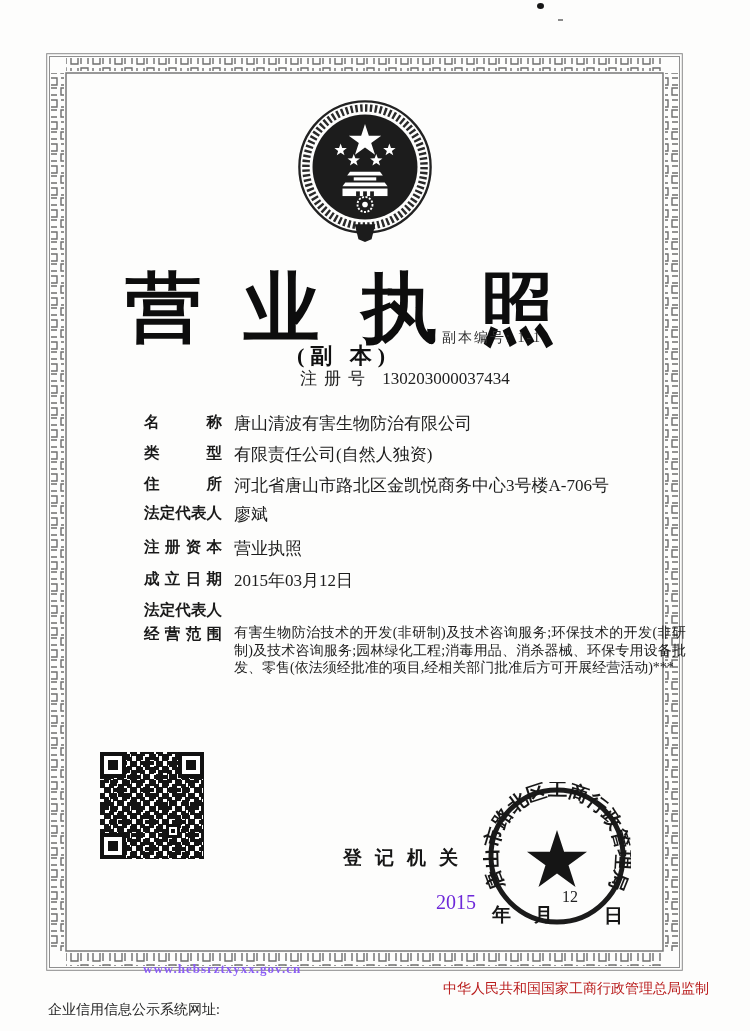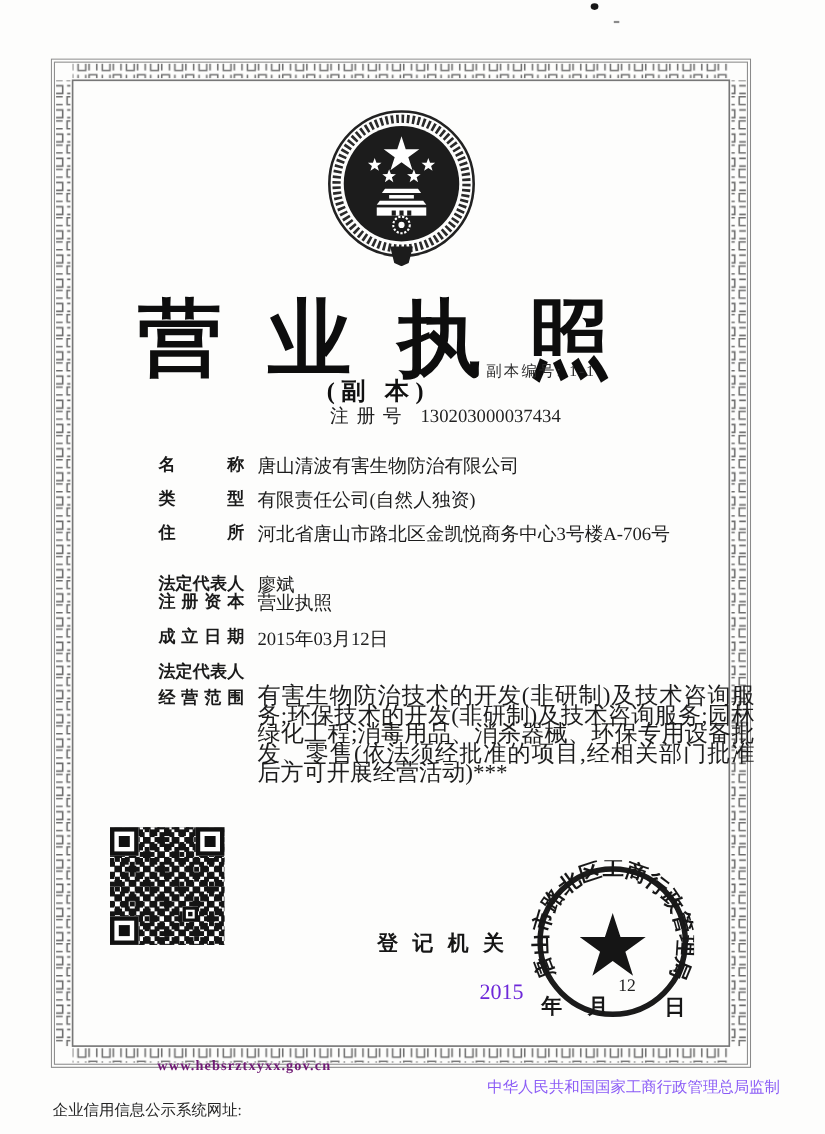--- a/index.html
+++ b/index.html
@@ -42,23 +42,23 @@
   .fields{left:120px;top:406px;width:545px;}
   .frow{position:absolute;left:0;width:545px;white-space:nowrap;margin-left:24px;}
   .frow .flabel{
     display:inline-block;width:78px;font-size:15.5px;font-weight:600;color:#1a1a1a;
     text-align:justify;text-align-last:justify;vertical-align:top;
   }
   .frow .fvalue{
     display:inline-block;margin-left:8px;font-size:17px;color:#1c1c1c;vertical-align:top;
   }
   .frow.scope .fvalue{
-    white-space:normal;width:452px;font-size:21px;line-height:17.5px;text-align:justify;
-  }
-  .r0{top:6px;}  .r1{top:37px;}  .r2{top:68px;}  .r3{top:114px;font-family:Liberation Serif, serif;}
+    white-space:normal;width:452px;font-size:14px;line-height:17.5px;text-align:justify;
+  }
+  .r0{top:6px;}  .r1{top:37px;}  .r2{top:68px;}  .r3{top:97px;font-family:Liberation Serif, serif;}
   .r4{top:131px;}.r5{top:163px;}.r6{top:194px;}.r7{top:218px;}
 
   
   .qr{
     left:100px;top:752px;width:104px;height:107px;background:#fff;
   }
   .qr .noise{
     position:absolute;inset:0;
     background:
       repeating-conic-gradient(#141414 0% 25%, transparent 0% 50%) 0px 0px/9px 9px,
@@ -75,23 +75,23 @@
   
   .issuer{left:343px;top:845px;font-size:19px;font-weight:600;letter-spacing:13px;white-space:nowrap;color:#161616;}
   .seal{left:483px;top:782px;}
   .d-year {left:436px;top:891px;font-size:20px;color:#6d28d9;}
   .d-yunit{left:492px;top:902px;font-size:19px;font-weight:600;color:#161616;}
   .d-month{left:562px;top:888px;font-size:16px;color:#222;text-align:center;}
   .d-munit{left:534px;top:902px;font-size:19px;font-weight:600;color:#161616;}
   .d-dunit{left:604px;top:903px;font-size:19px;font-weight:600;color:#161616;}
 
   
-  .url{left:143px;top:961px;font-size:13px;font-weight:bold;letter-spacing:1px;color:#701a75;white-space:nowrap;}
+  .url{left:143px;top:961px;font-size:13px;font-weight:bold;letter-spacing:1px;color:#8b5cf6;white-space:nowrap;}
   .foot-left{left:48px;top:982px;font-size:14px;color:#242424;white-space:nowrap;margin-top:19px;}
-  .foot-right{left:443px;top:980px;font-size:14px;color:#8b5cf6;white-space:nowrap;}
+  .foot-right{left:443px;top:980px;font-size:14px;color:#b91c1c;white-space:nowrap;}
 </style>
 </head>
 <body>
 
 <div class="abs speck1"></div>
 <div class="abs speck2"></div>
 
 <svg class="abs frame" width="637" height="918" viewBox="0 0 637 918">
   <defs>
     <pattern id="hookH" width="22" height="13" patternUnits="userSpaceOnUse">

